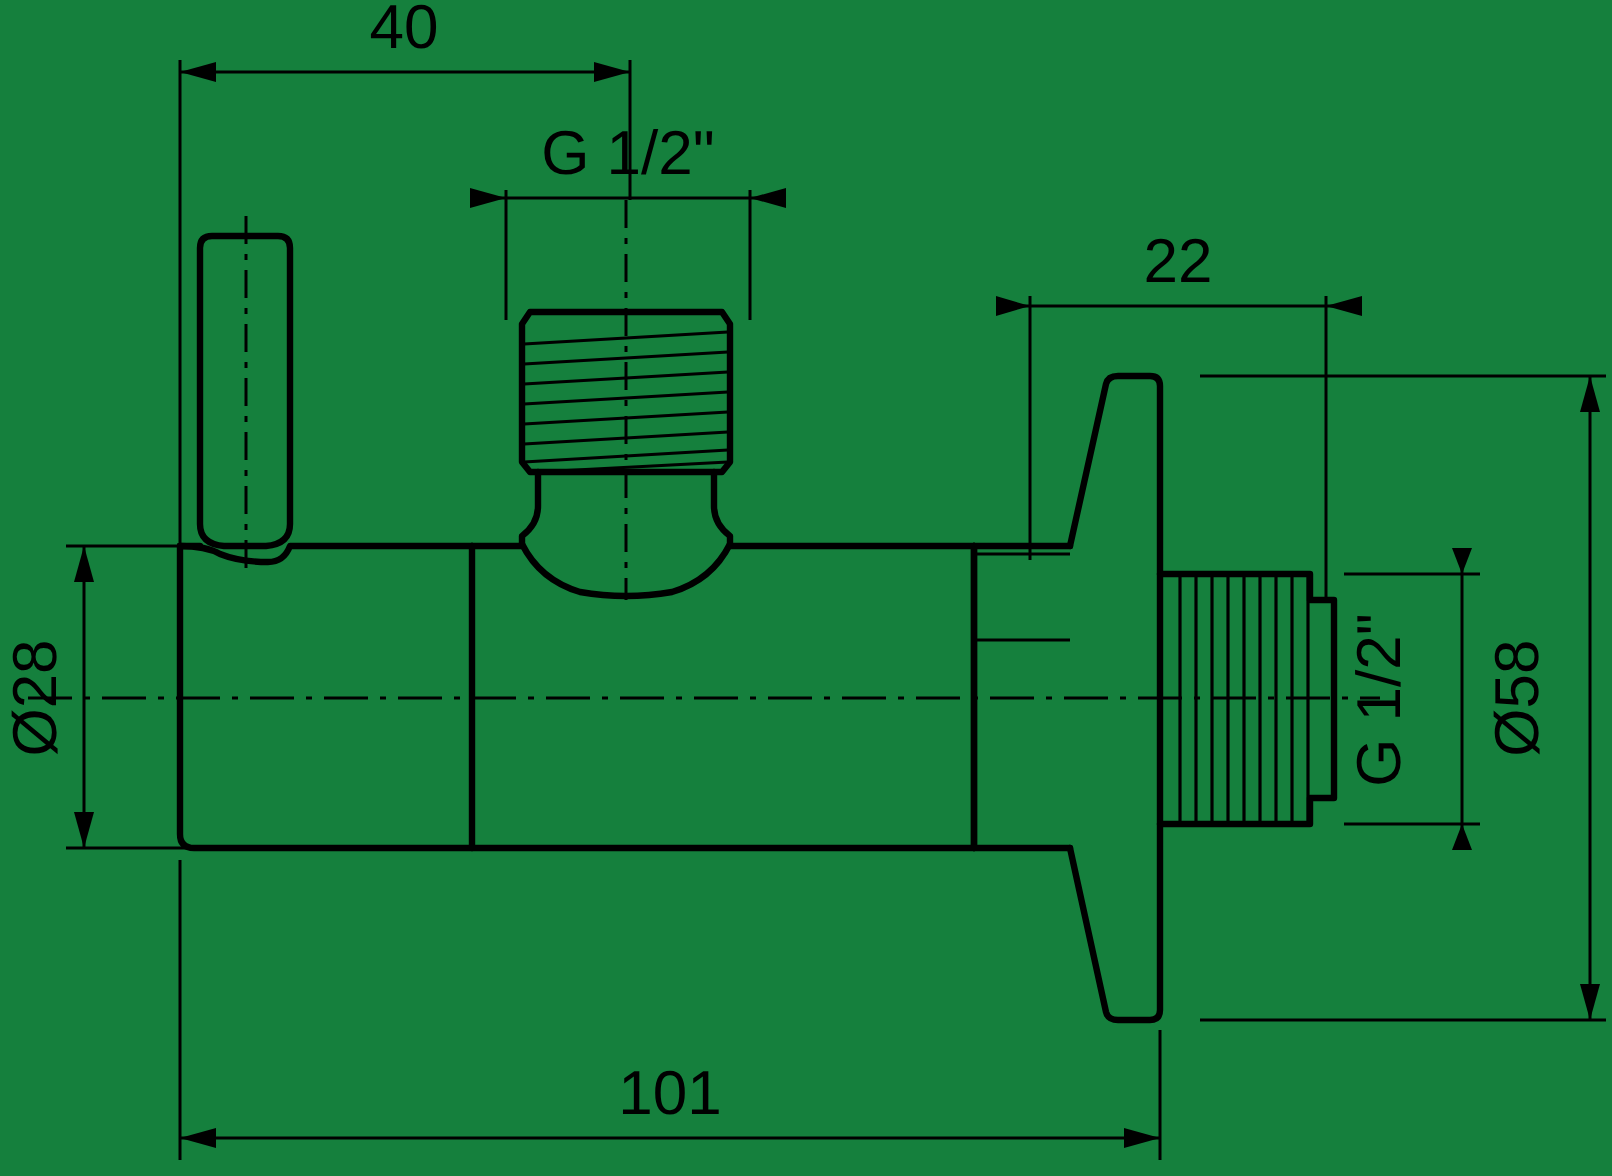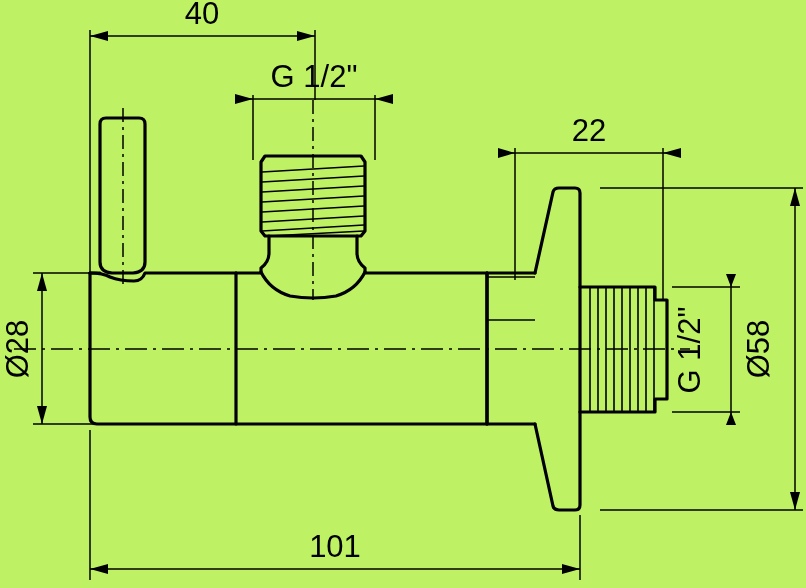--- a/index.html
+++ b/index.html
@@ -4,21 +4,21 @@
 <style>
   html, body {
     margin: 0;
     padding: 0;
     background: #ffffff;
   }
   #drawing-root {
     position: relative;
     width: 806px;
     height: 588px;
-    background: #bef264;
+    background: #15803d;
     font-family: "Liberation Sans", sans-serif;
     overflow: hidden;
   }
   svg#tech-drawing {
     display: block;
     width: 806px;
     height: 588px;
   }
   .outline {
     fill: none;

